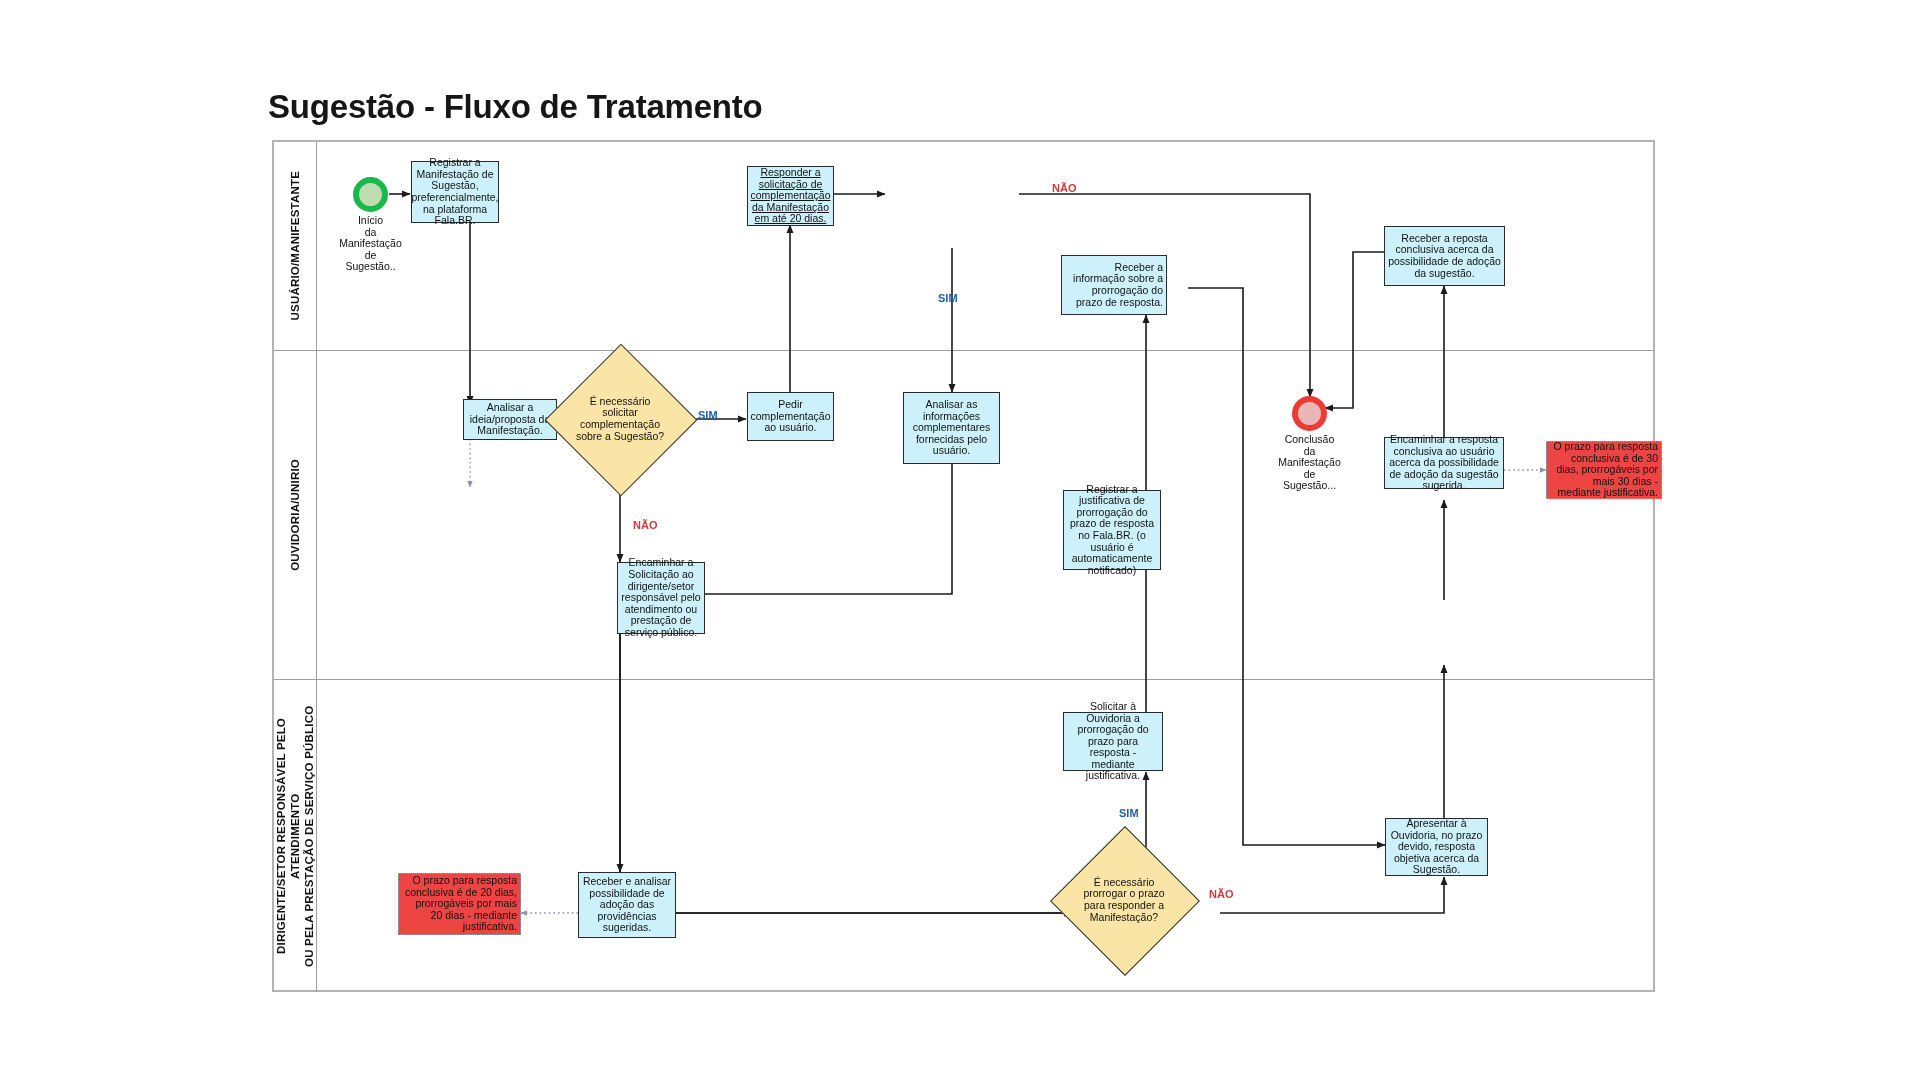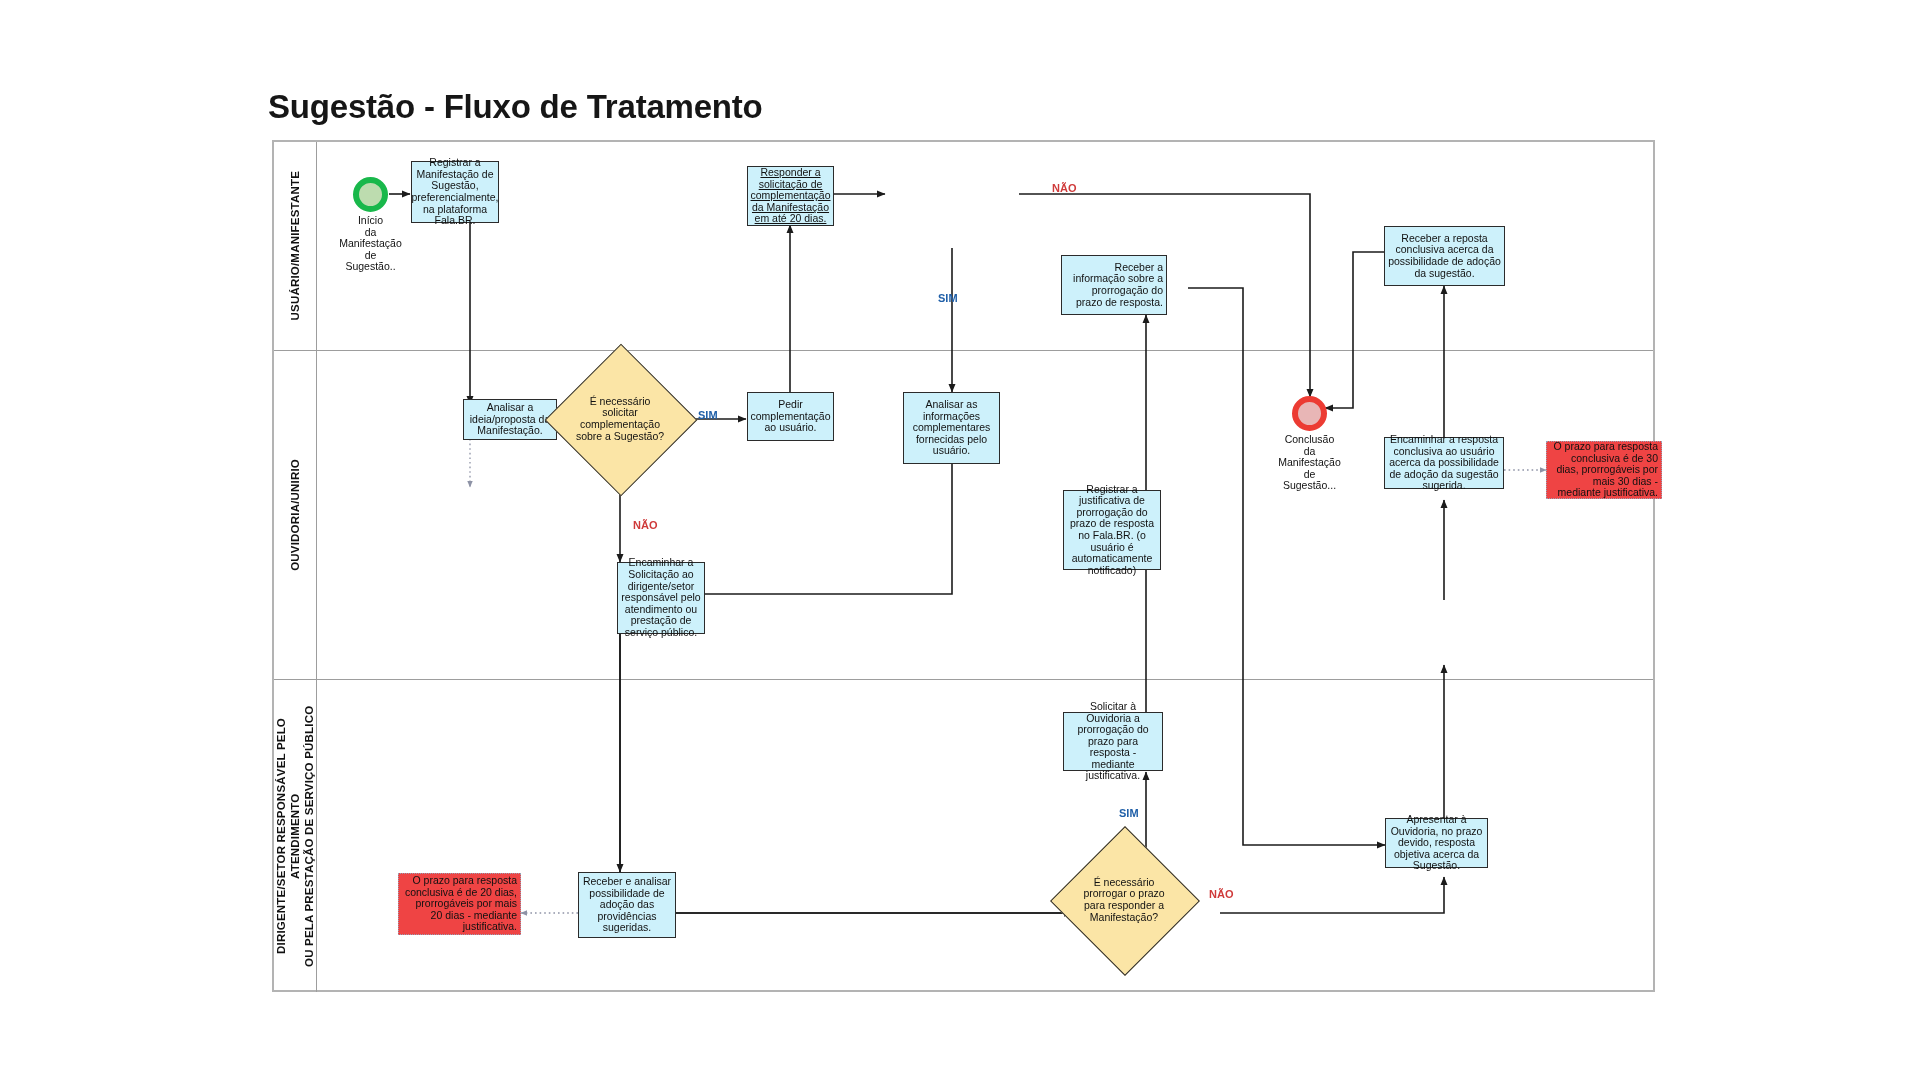--- a/index.html
+++ b/index.html
@@ -261,21 +261,21 @@
 
   <div class="node task" style="left:1063px;top:712px;width:100px;height:59px;">
     <span>Solicitar à Ouvidoria a prorrogação do prazo para resposta - mediante justificativa.</span>
   </div>
 
   <div class="node gateway" style="left:1072px;top:848px;width:104px;height:104px;">
     <div class="diamond"></div>
     <span class="gtext">É necessário prorrogar o prazo para responder a Manifestação?</span>
   </div>
 
-  <div class="node task" style="left:1385px;top:818px;width:103px;height:50px;">
+  <div class="node task" style="left:1385px;top:818px;width:103px;height:58px;">
     <span>Apresentar à Ouvidoria, no prazo devido, resposta objetiva acerca da Sugestão.</span>
   </div>
 
   <div class="node task" style="left:578px;top:872px;width:98px;height:66px;">
     <span>Receber e analisar possibilidade de adoção das providências sugeridas.</span>
   </div>
 
   <div class="node note" style="left:398px;top:873px;width:123px;height:62px;">
     <span>O prazo para resposta conclusiva é de 20 dias, prorrogáveis por mais 20 dias - mediante justificativa.</span>
   </div>

